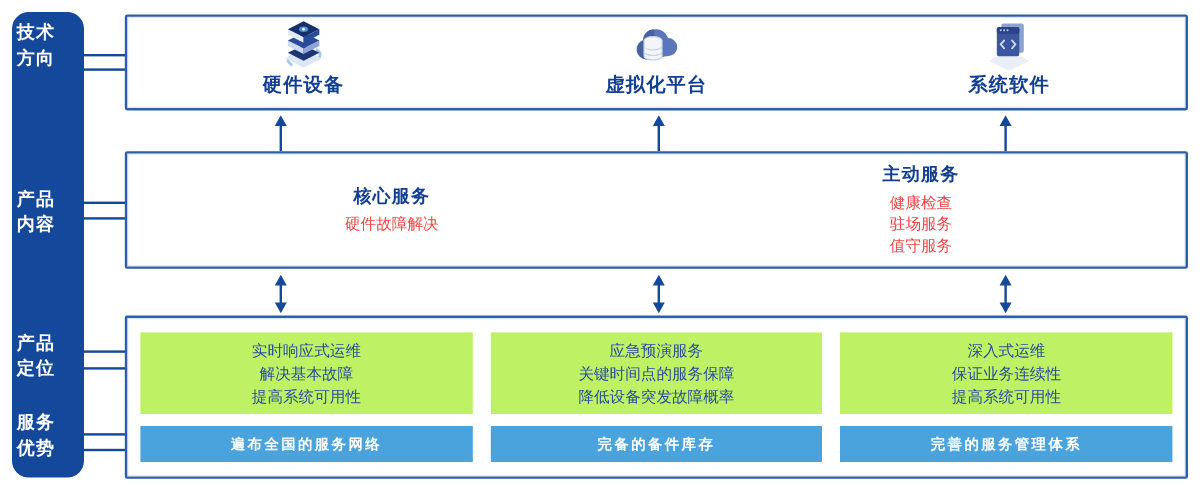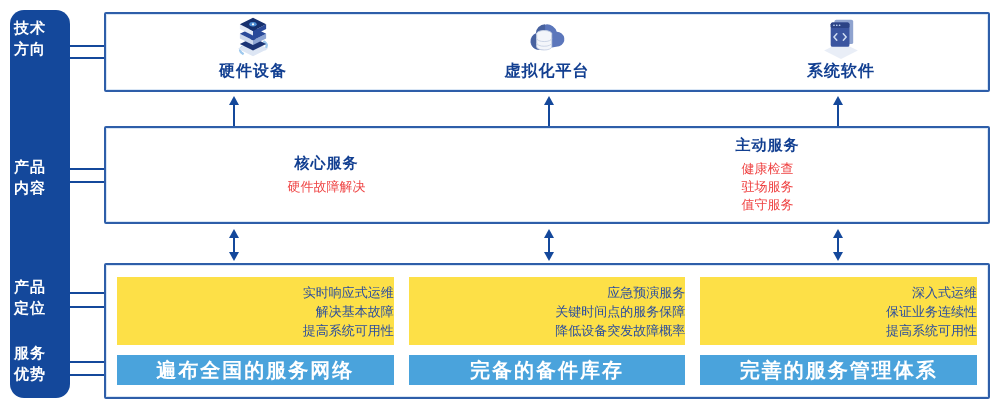--- a/index.html
+++ b/index.html
@@ -43,28 +43,28 @@
   .svc-col {
     flex:1; display:flex; flex-direction:column; align-items:center;
     justify-content:center; padding:6px 0;
   }
   .svc-title { font-size:15px; font-weight:bold; color:#123f91; letter-spacing:1px; margin-bottom:5px; }
   .svc-item  { font-size:13px; color:#ef4444; line-height:18px; }
 
   
   .pos-col { flex:1; display:flex; flex-direction:column; }
   .gray-box {
-    flex:1; background:#fde047; display:flex; flex-direction:column;
-    align-items:flex-end; justify-content:center;
+    flex:1; background:#bef264; display:flex; flex-direction:column;
+    align-items:center; justify-content:center;
   }
   .gray-line { font-size:13px; color:#2b4d9e; line-height:19px; }
   .banner {
     height:30px; margin-top:10px; background:#4aa3dc;
     display:flex; align-items:center; justify-content:center;
-    color:#ffffff; font-size:20px; font-weight:bold; letter-spacing:2px;
+    color:#ffffff; font-size:12px; font-weight:bold; letter-spacing:2px;
   }
   
   .arrow { position:absolute; }
 </style>
 </head>
 <body>
 
 <div class="sidebar"></div>
 <div class="side-label" style="top:17px">技术
 方向</div>

